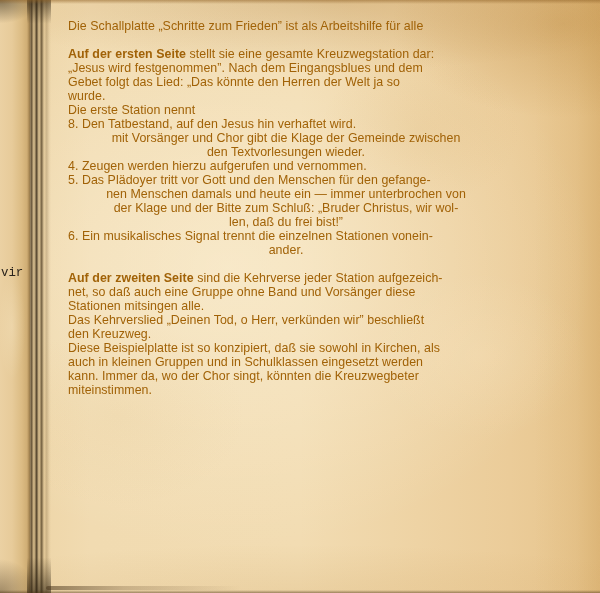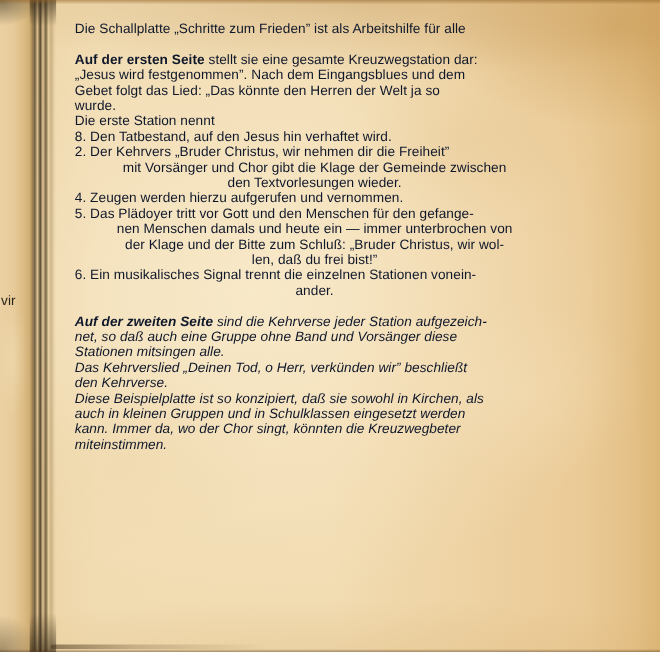--- a/index.html
+++ b/index.html
@@ -25,21 +25,21 @@
   
   .neighbor{
     position:absolute;left:0;top:0;width:30px;height:100%;z-index:2;
     background:
       radial-gradient(140% 26px at 0% 0%, rgba(62,52,32,0.60), rgba(62,52,32,0) 90%),
       radial-gradient(140% 40px at 0% 100%, rgba(70,52,28,0.45), rgba(70,52,28,0) 85%),
       radial-gradient(60% 12% at 40% 55%, rgba(255,244,215,0.25), transparent 75%),
       linear-gradient(90deg,#ebd1a3 0%,#e7cb9a 40%,#dcbc84 72%,#c9a66c 100%);
   }
   .frag{
-    position:absolute;color:#2a231b;font-size:12.4px;line-height:14px;white-space:nowrap;
+    position:absolute;color:#2a231b;font-size:12.4px;line-height:14px;white-space:nowrap;font-family:Liberation Mono, monospace;
   }
   
   .fold{
     position:absolute;left:27px;top:0;width:24px;height:100%;z-index:3;
     background:linear-gradient(90deg,
       rgba(130,100,55,0) 0%,
       rgba(120,90,48,0.40) 9%,
       rgba(58,42,20,0.72) 19%,
       rgba(205,175,120,0.50) 29%,
       rgba(50,36,17,0.80) 40%,
@@ -58,24 +58,24 @@
   
   .edge-top{position:absolute;left:0;top:0;width:100%;height:4px;z-index:4;
     background:linear-gradient(180deg, rgba(146,100,40,0.55), rgba(146,100,40,0));}
   .edge-bottom{position:absolute;left:0;bottom:0;width:100%;height:3px;z-index:4;
     background:linear-gradient(0deg, rgba(80,55,25,0.50), rgba(80,55,25,0));}
   .bottom-smudge{position:absolute;left:46px;bottom:3px;width:195px;height:4px;z-index:4;border-radius:2px;
     background:linear-gradient(90deg, rgba(70,50,25,0.55), rgba(90,65,35,0.25) 40%, rgba(90,65,35,0) 100%);}
   
   .page-text{
     position:absolute;left:68px;top:19px;width:420px;z-index:5;
-    color:#0f172a;font-size:12.4px;line-height:14px;letter-spacing:0.05px;
+    color:#a16207;font-size:12.4px;line-height:14px;letter-spacing:0.05px;
   }
   .block{margin:0 0 14px 0;}
-  .block:last-child{margin-bottom:0;font-style:italic;}
+  .block:last-child{margin-bottom:0;}
   .line{height:14px;white-space:nowrap;}
   .line.indent{padding-left:16px;text-align:center;}
   .b{font-weight:bold;}
 </style>
 </head>
 <body>
 
 <div class="scan">
   <div class="page-surface"></div>
   <div class="neighbor">
@@ -86,37 +86,36 @@
       <div class="block">
         <div class="line"><span>Die Schallplatte „Schritte zum Frieden” ist als Arbeitshilfe für alle</span></div>
       </div>
       <div class="block">
         <div class="line"><span class="b">Auf der ersten Seite</span><span> stellt sie eine gesamte Kreuzwegstation dar:</span></div>
         <div class="line"><span>„Jesus wird festgenommen”. Nach dem Eingangsblues und dem</span></div>
         <div class="line"><span>Gebet folgt das Lied: „Das könnte den Herren der Welt ja so</span></div>
         <div class="line"><span>wurde.</span></div>
         <div class="line"><span>Die erste Station nennt</span></div>
         <div class="line"><span>8. Den Tatbestand, auf den Jesus hin verhaftet wird.</span></div>
-        <div class="line"><span>2. Der Kehrvers „Bruder Christus, wir nehmen dir die Freiheit”</span></div>
         <div class="line indent"><span>mit Vorsänger und Chor gibt die Klage der Gemeinde zwischen</span></div>
         <div class="line indent"><span>den Textvorlesungen wieder.</span></div>
         <div class="line"><span>4. Zeugen werden hierzu aufgerufen und vernommen.</span></div>
         <div class="line"><span>5. Das Plädoyer tritt vor Gott und den Menschen für den gefange-</span></div>
         <div class="line indent"><span>nen Menschen damals und heute ein — immer unterbrochen von</span></div>
         <div class="line indent"><span>der Klage und der Bitte zum Schluß: „Bruder Christus, wir wol-</span></div>
         <div class="line indent"><span>len, daß du frei bist!”</span></div>
         <div class="line"><span>6. Ein musikalisches Signal trennt die einzelnen Stationen vonein-</span></div>
         <div class="line indent"><span>ander.</span></div>
       </div>
       <div class="block">
         <div class="line"><span class="b">Auf der zweiten Seite</span><span> sind die Kehrverse jeder Station aufgezeich-</span></div>
         <div class="line"><span>net, so daß auch eine Gruppe ohne Band und Vorsänger diese</span></div>
         <div class="line"><span>Stationen mitsingen alle.</span></div>
         <div class="line"><span>Das Kehrverslied „Deinen Tod, o Herr, verkünden wir” beschließt</span></div>
-        <div class="line"><span>den Kehrverse.</span></div>
+        <div class="line"><span>den Kreuzweg.</span></div>
         <div class="line"><span>Diese Beispielplatte ist so konzipiert, daß sie sowohl in Kirchen, als</span></div>
         <div class="line"><span>auch in kleinen Gruppen und in Schulklassen eingesetzt werden</span></div>
         <div class="line"><span>kann. Immer da, wo der Chor singt, könnten die Kreuzwegbeter</span></div>
         <div class="line"><span>miteinstimmen.</span></div>
       </div>
     </div>
   <div class="edge-top"></div>
   <div class="edge-bottom"></div>
   <div class="bottom-smudge"></div>
 </div>

